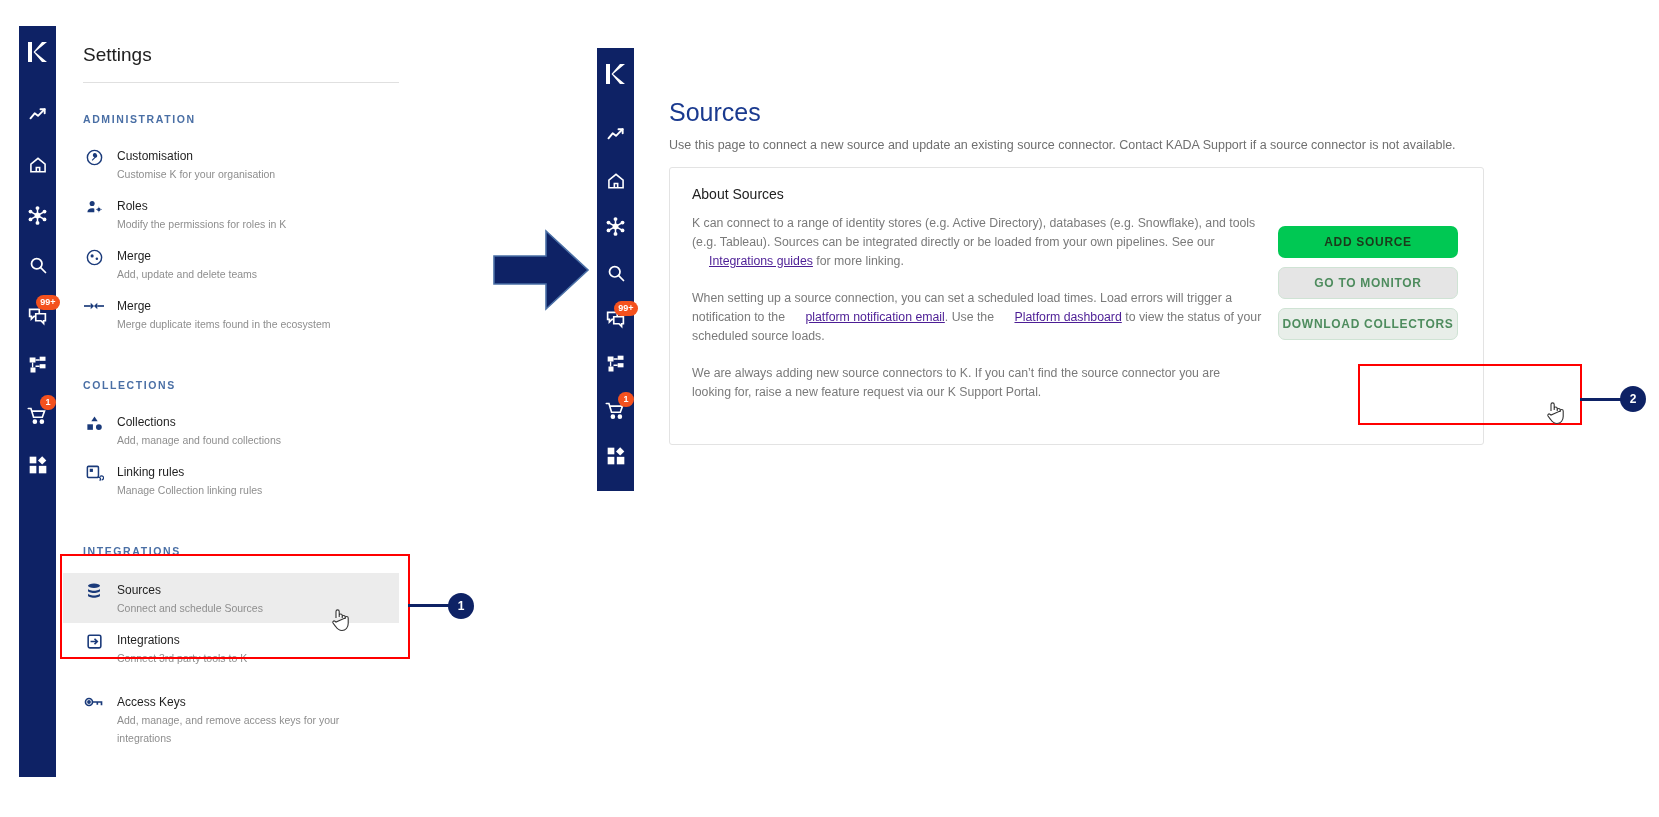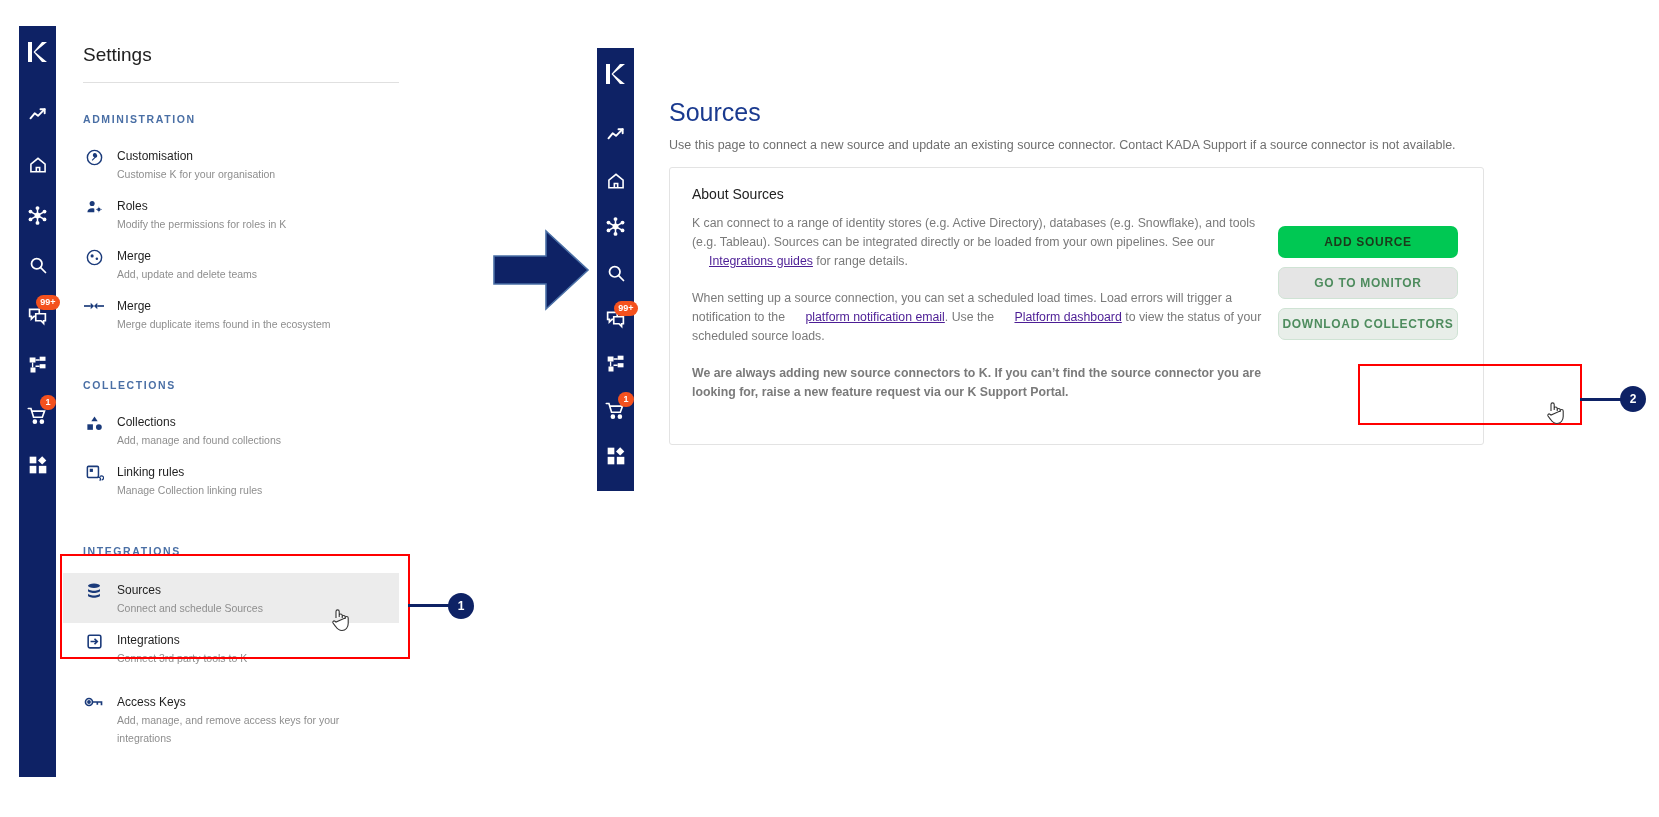--- a/index.html
+++ b/index.html
@@ -88,21 +88,21 @@
     padding:18px 22px 26px 22px;
     position:relative;
     box-sizing:border-box;
   }
   .card-title{font-size:14px;color:#212121;margin-bottom:12px;}
   .card-cols{display:flex;}
   .card-text{width:570px;}
   .card-text p{
     font-size:12.3px;color:#7a7a7a;line-height:19px;margin:0 0 18px 0;
   }
-  .card-text p:last-child{margin-bottom:16px;font-weight:bold;}
+  .card-text p:last-child{margin-bottom:16px;}
   .card-text a{color:#4c1d95;text-decoration:underline;margin-left:17px;}
   .card-btns{
     margin-left:16px;padding-top:12px;
     display:flex;flex-direction:column;gap:9px;
   }
   .btn{
     width:180px;height:32px;
     border-radius:7px;
     font-size:12px;font-weight:700;letter-spacing:.7px;
     display:flex;align-items:center;justify-content:center;
@@ -373,21 +373,21 @@
   <div id="right-panel">
     <div class="src-body">
       <div class="src-title">Sources</div>
       <div class="src-desc">Use this page to connect a new source and update an existing source connector. Contact KADA Support if a source connector is not available.</div>
 
       <div class="card">
         <div class="card-title">About Sources</div>
         <div class="card-cols">
           <div class="card-text">
             <p>
-              <span>K can connect to a range of identity stores (e.g. Active Directory), databases (e.g. Snowflake), and tools (e.g. Tableau). Sources can be integrated directly or be loaded from your own pipelines. See our </span><a href="#">Integrations guides</a><span> for range details.</span>
+              <span>K can connect to a range of identity stores (e.g. Active Directory), databases (e.g. Snowflake), and tools (e.g. Tableau). Sources can be integrated directly or be loaded from your own pipelines. See our </span><a href="#">Integrations guides</a><span> for more linking.</span>
             </p>
             <p>
               <span>When setting up a source connection, you can set a scheduled load times. Load errors will trigger a notification to the </span><a href="#">platform notification email</a><span>. Use the </span><a href="#">Platform dashboard</a><span> to view the status of your scheduled source loads.</span>
             </p>
             <p>We are always adding new source connectors to K. If you can’t find the source connector you are looking for, raise a new feature request via our K Support Portal.</p>
           </div>
           <div class="card-btns">
             <div class="btn btn-primary">ADD SOURCE</div>
             <div class="btn btn-outline">GO TO MONITOR</div>
             <div class="btn btn-outline active">DOWNLOAD COLLECTORS</div>

